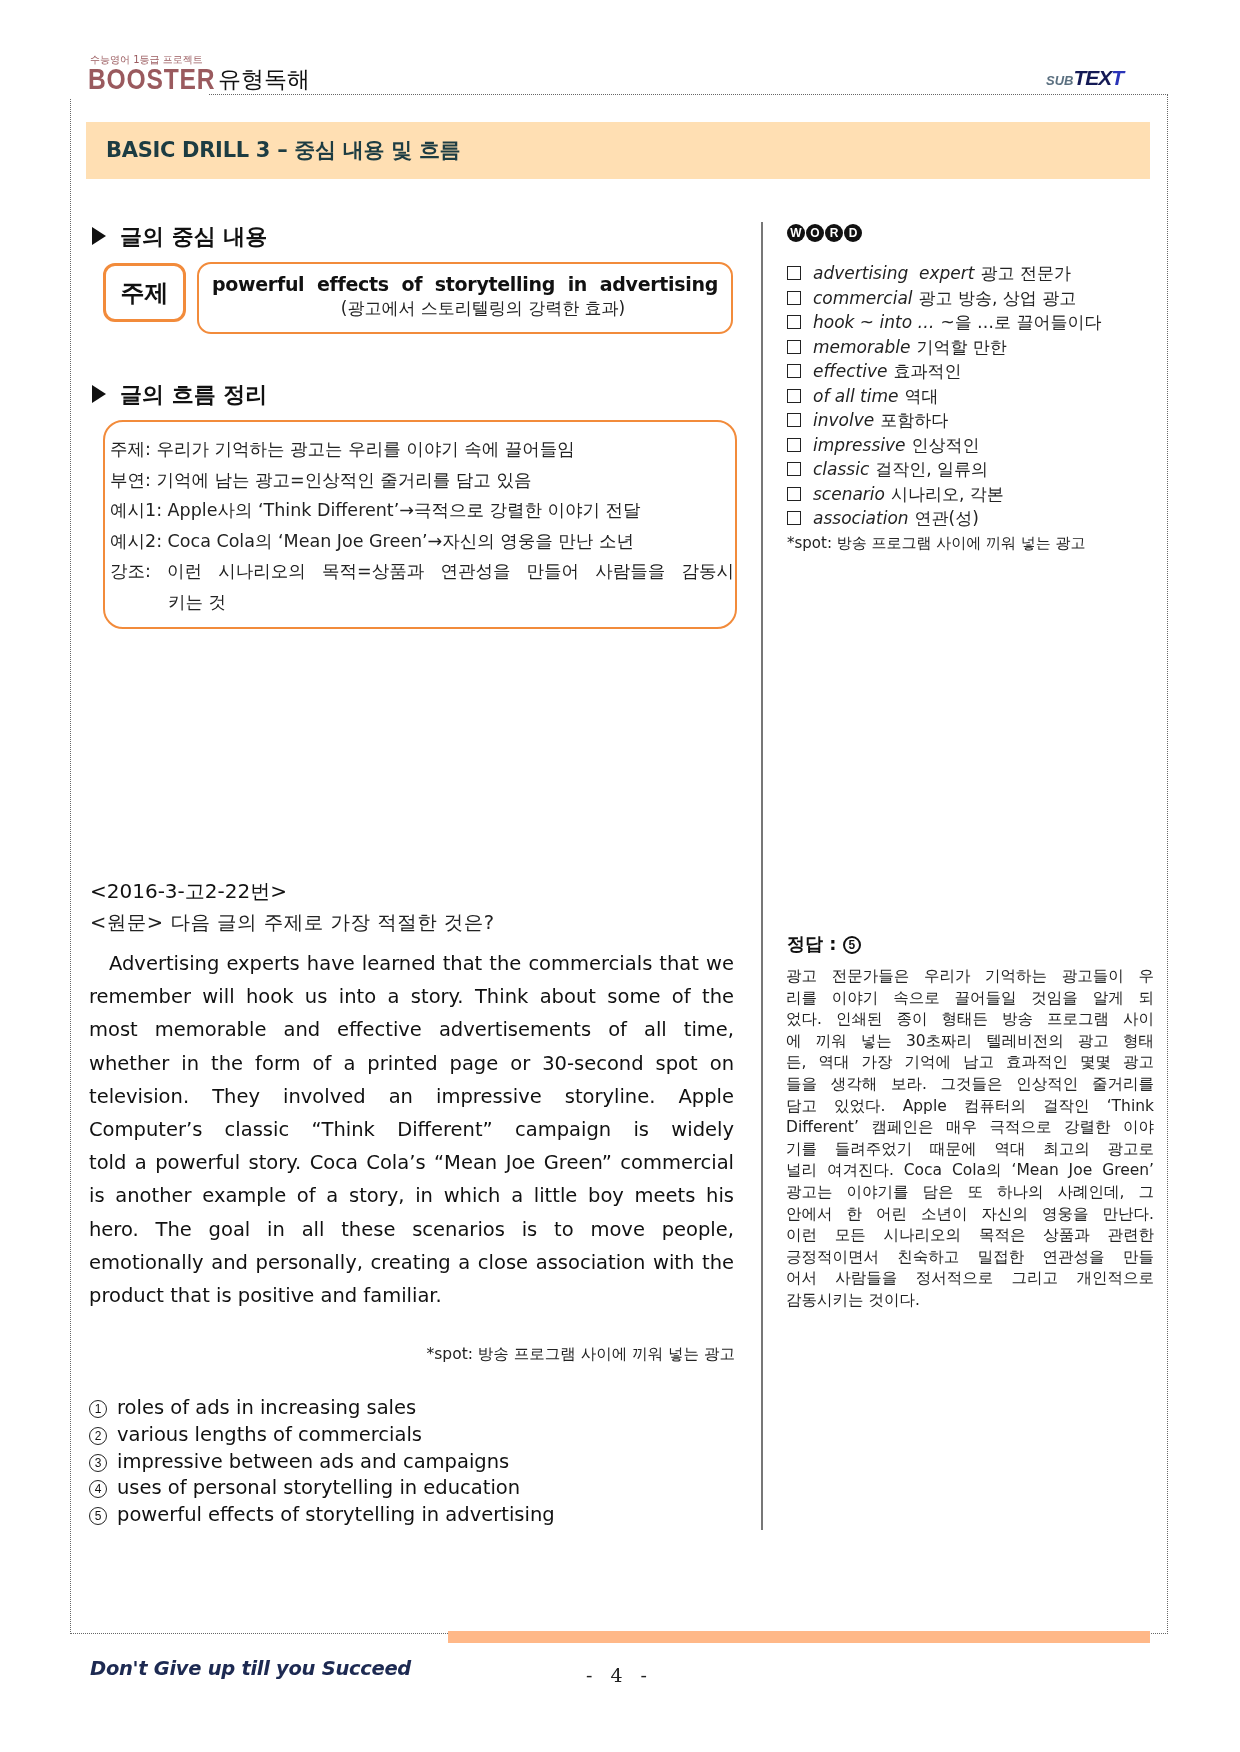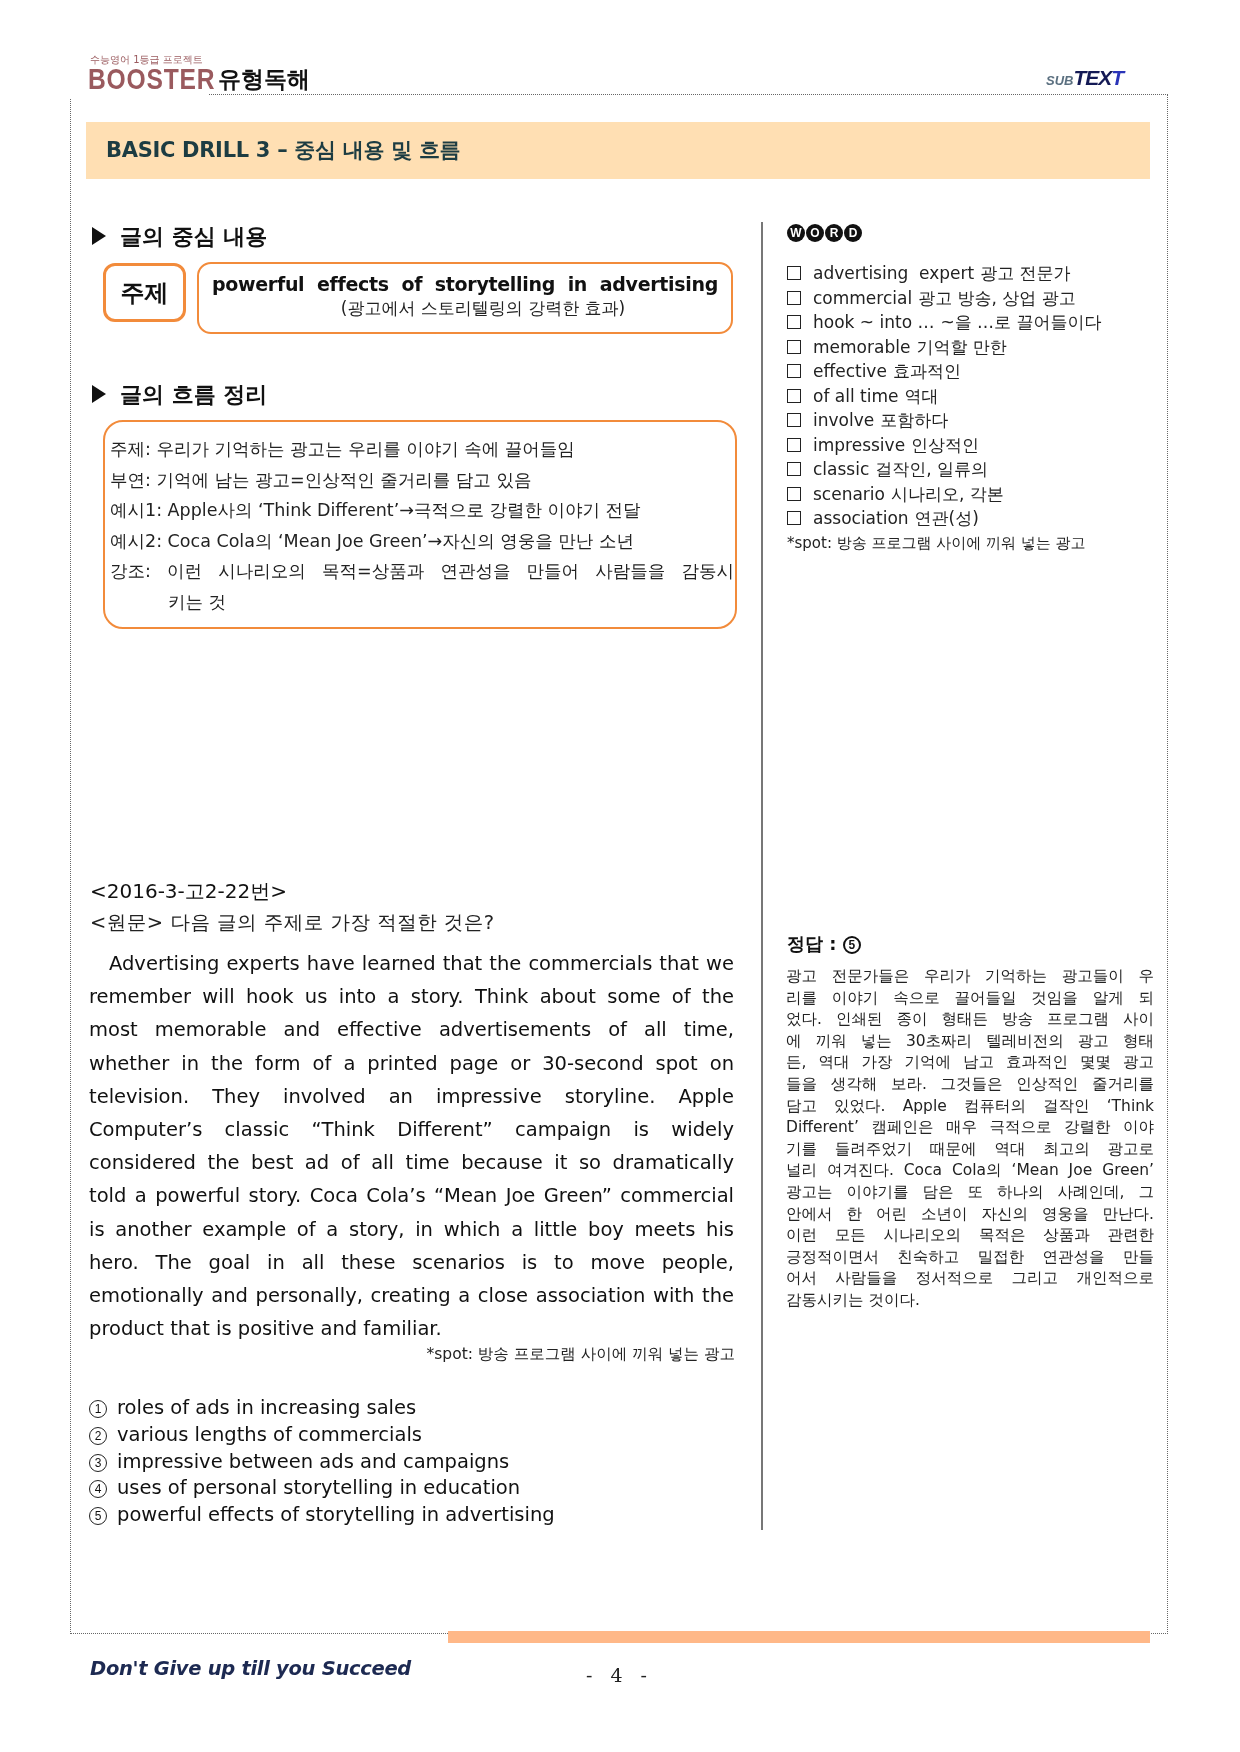--- a/index.html
+++ b/index.html
@@ -4,21 +4,21 @@
 <style>
   * { box-sizing: border-box; margin: 0; padding: 0; }
   html, body { width: 1240px; height: 1752px; background: #ffffff; overflow: hidden; }
   body { position: relative; font-family: "DejaVu Sans", "Liberation Sans", sans-serif; color: #111; }
 
   .abs { position: absolute; }
 
   
   .brand-sub { left: 90px; top: 53px; font-size: 10px; font-weight: normal; color: #9a5a5e; letter-spacing: 0px; }
   .brand-main { left: 88px; top: 62px; font-family: "Liberation Sans", sans-serif; font-weight: bold; font-size: 30px; color: #9a5a5e; letter-spacing: 1px; transform: scaleX(0.82); transform-origin: left top; }
-  .brand-kr { left: 218px; top: 64px; font-size: 23px; font-weight: bold; color: #111; }
+  .brand-kr { left: 218px; top: 64px; font-size: 23px; font-weight: normal; color: #111; }
   .subtext { left: 1046px; top: 66px; font-family: "Liberation Sans", sans-serif; font-style: italic; font-weight: bold; }
   .subtext .sub { font-size: 13px; color: #5b7080; letter-spacing: 0px; }
   .subtext .text { font-size: 21px; color: #2a34b8; letter-spacing: -1px; }
   .subtext .text .dark { color: #141a55; }
 
   
   .frame { left: 70px; top: 94px; width: 1098px; height: 1540px; border: 1.5px dotted #666; }
   .frame-cover { left: 60px; top: 84px; width: 148px; height: 14px; background: #fff; }
 
   
@@ -42,21 +42,21 @@
 
   
   .vdivider { left: 761px; top: 222px; width: 2px; height: 1308px; background: #777; }
 
   
   .word-head { left: 787px; top: 224px; display: flex; gap: 0px; }
   .word-head span { display: inline-flex; width: 18px; height: 18px; border-radius: 50%; background: #111; color: #fff; font-size: 12px; font-weight: bold; align-items: center; justify-content: center; margin-right: 1px; font-family: "Liberation Sans", sans-serif; }
   .word-list { left: 787px; top: 261px; width: 370px; font-size: 17px; line-height: 24.5px; color: #222; }
   .word-item { display: flex; align-items: center; white-space: nowrap; }
   .word-item .chk { display: inline-block; width: 14px; height: 14px; border: 1.3px solid #222; margin-right: 12px; flex-shrink: 0; }
-  .word-item .term { margin-right: 6px; }
+  .word-item .term { margin-right: 6px; font-style: italic; }
   .word-note { font-size: 15px; line-height: 24px; }
 
   
   .q-source { left: 90px; top: 878px; font-size: 20px; color: #111; }
   .q-prompt { left: 90px; top: 909px; font-size: 19.5px; color: #222; letter-spacing: 0.5px; }
   .passage { left: 89px; top: 947px; width: 645px; font-size: 19.5px; line-height: 33.2px; text-align: justify; color: #111; }
   .passage-line { display: block; text-align: justify; text-align-last: justify; white-space: nowrap; }
   .passage-line.first { text-indent: 20px; }
   .passage-line.last { text-align-last: left; }
   .footnote { left: 395px; top: 1344px; width: 340px; text-align: right; font-size: 15.5px; color: #222; }
@@ -188,21 +188,20 @@
 <div class="abs q-source">&lt;2016-3-고2-22번&gt;</div>
 <div class="abs q-prompt">&lt;원문&gt; 다음 글의 주제로 가장 적절한 것은?</div>
 
 <div class="abs passage">
   <span class="passage-line first">Advertising experts have learned that the commercials that we</span>
   <span class="passage-line">remember will hook us into a story. Think about some of the</span>
   <span class="passage-line">most memorable and effective advertisements of all time,</span>
   <span class="passage-line">whether in the form of a printed page or 30-second spot on</span>
   <span class="passage-line">television. They involved an impressive storyline. Apple</span>
   <span class="passage-line">Computer’s classic “Think Different” campaign is widely</span>
-  <span class="passage-line">considered the best ad of all time because it so dramatically</span>
   <span class="passage-line">told a powerful story. Coca Cola’s “Mean Joe Green” commercial</span>
   <span class="passage-line">is another example of a story, in which a little boy meets his</span>
   <span class="passage-line">hero. The goal in all these scenarios is to move people,</span>
   <span class="passage-line">emotionally and personally, creating a close association with the</span>
   <span class="passage-line last">product that is positive and familiar.</span>
 </div>
 <div class="abs footnote">*spot: 방송 프로그램 사이에 끼워 넣는 광고</div>
 
 <div class="abs choices">
   <div class="choice"><span class="num">1</span><span>roles of ads in increasing sales</span></div>

